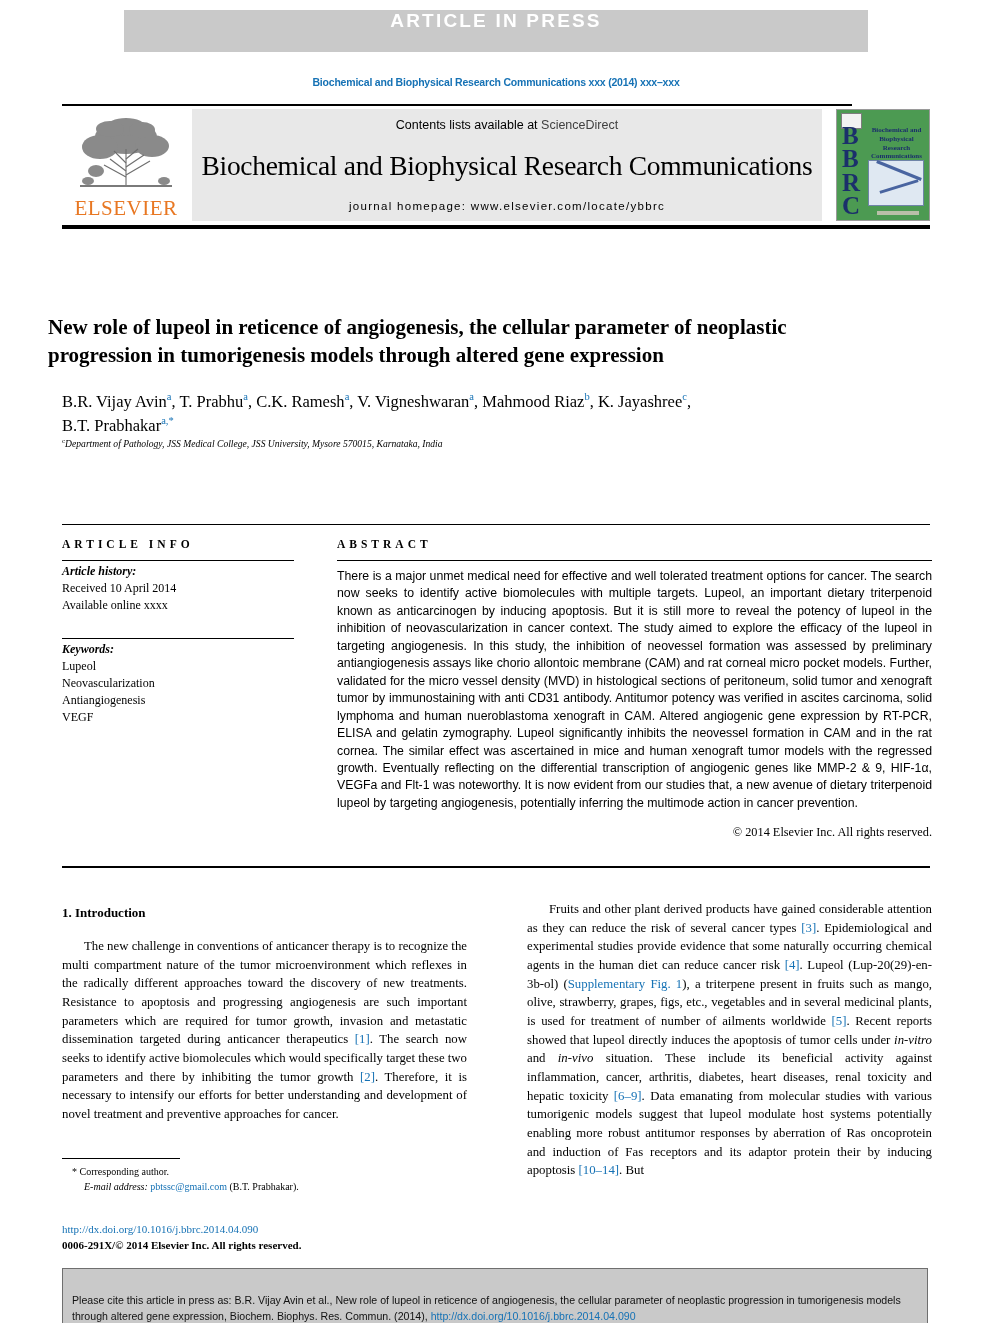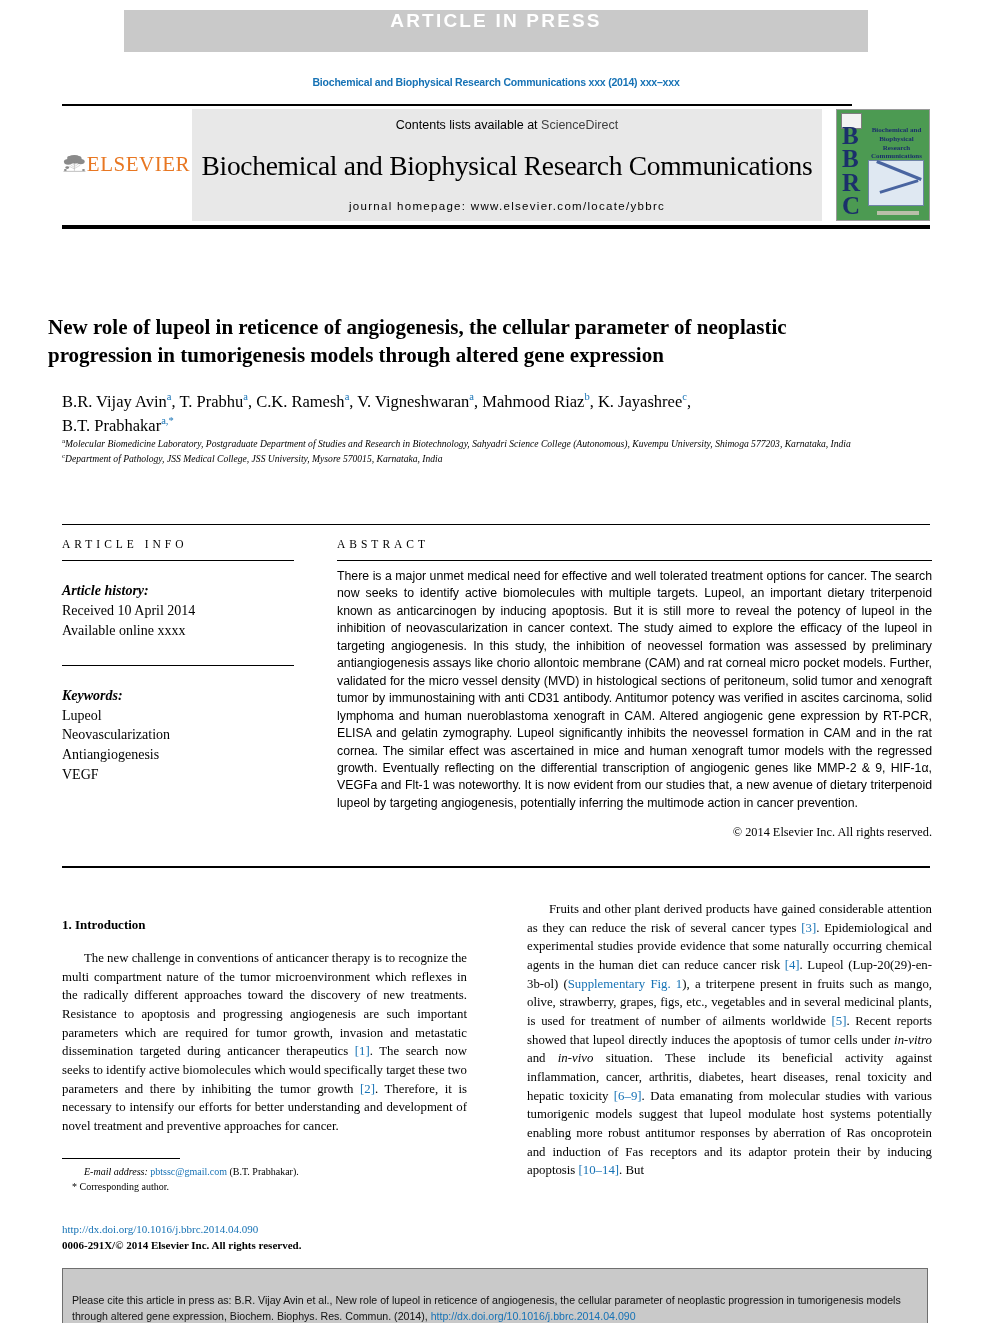--- a/index.html
+++ b/index.html
@@ -63,21 +63,21 @@
   .masthead-body {
     display: flex;
     align-items: stretch;
     margin-top: 3px;
     height: 112px;
   }
   .elsevier-logo {
     width: 128px;
     flex: 0 0 128px;
     display: flex;
-    flex-direction: row;
+    flex-direction: column;
     align-items: center;
     justify-content: flex-end;
     padding-bottom: 2px;
   }
   .tree-svg { display: block; }
   .elsevier-word {
     font-family: "Liberation Serif", serif;
     font-size: 21px;
     color: #e87722;
     letter-spacing: 0.5px;
@@ -240,33 +240,33 @@
     width: 232px;
   }
   .abstract-col {
     position: absolute;
     left: 337px;
     top: 538px;
     width: 595px;
   }
   .sec-head {
     font-family: "Liberation Serif", serif;
-    font-weight: normal;
+    font-weight: bold;
     font-size: 11.5px;
     letter-spacing: 4px;
   }
   .rule-under-head {
     border-top: 1.6px solid #000;
     margin-top: 10px;
   }
   .info-body {
     font-family: "Liberation Serif", serif;
-    font-size: 14px;
+    font-size: 12px;
     line-height: 1.42;
-    margin-top: 20px;
+    margin-top: 2px;
   }
   .info-body .lbl { font-style: italic; font-weight: bold; }
   .kw-block { margin-top: 24px; }
   .abstract-body {
     font-family: Liberation Sans, sans-serif;
     font-size: 12.3px;
     line-height: 1.42;
     text-align: justify;
     margin-top: 7px;
   }
@@ -286,21 +286,21 @@
     font-size: 12.8px;
     line-height: 1.46;
     text-align: justify;
   }
   .body-col.left { left: 62px; }
   .body-col.right { left: 527px; }
   .sec-title {
     font-family: "Liberation Serif", serif;
     font-weight: bold;
     font-size: 13px;
-    margin: 16px 0 14px 0;
+    margin: 4px 0 14px 0;
   }
   .para { margin: 0; text-indent: 22px; }
   .ref { color: #1672b5; }
   .ital { font-style: italic; }
 
   
   .footnote {
     position: absolute;
     left: 62px;
     top: 1158px;
@@ -414,21 +414,20 @@
   <div class="masthead-rule-bottom"></div>
 </div>
 
 <h1 class="article-title">New role of lupeol in reticence of angiogenesis, the cellular parameter of neoplastic progression in tumorigenesis models through altered gene expression</h1>
 
 <div class="authors">
   <span>B.R. Vijay Avin</span><sup>a</sup>, <span>T. Prabhu</span><sup>a</sup>, <span>C.K. Ramesh</span><sup>a</sup>, <span>V. Vigneshwaran</span><sup>a</sup>, <span>Mahmood Riaz</span><sup>b</sup>, <span>K. Jayashree</span><sup>c</sup>,<br><span>B.T. Prabhakar</span><sup>a,*</sup>
 </div>
 
 <div class="affiliations">
-  <div><sup>a</sup><span>Molecular Biomedicine Laboratory, Postgraduate Department of Studies and Research in Biotechnology, Sahyadri Science College (Autonomous), Kuvempu University, Shimoga 577203, Karnataka, India</span></div>
   <div><sup>c</sup><span>Department of Pathology, JSS Medical College, JSS University, Mysore 570015, Karnataka, India</span></div>
 </div>
 
 <div class="rule-thin-full" style="top:524px;"></div>
 <div class="rule-thin-full" style="top:866px;border-top-width:2.5px;"></div>
 
 <div class="info-col">
   <div class="sec-head">ARTICLE INFO</div>
   <div class="rule-under-head"></div>
   <div class="info-body">
@@ -463,29 +462,29 @@
 </div>
 
 <div class="body-col right">
   <p class="para">
     <span>Fruits and other plant derived products have gained considerable attention as they can reduce the risk of several cancer types <span class="ref">[3]</span>. Epidemiological and experimental studies provide evidence that some naturally occurring chemical agents in the human diet can reduce cancer risk <span class="ref">[4]</span>. Lupeol (Lup-20(29)-en-3b-ol) (<span class="ref">Supplementary Fig. 1</span>), a triterpene present in fruits such as mango, olive, strawberry, grapes, figs, etc., vegetables and in several medicinal plants, is used for treatment of number of ailments worldwide <span class="ref">[5]</span>. Recent reports showed that lupeol directly induces the apoptosis of tumor cells under <span class="ital">in-vitro</span> and <span class="ital">in-vivo</span> situation. These include its beneficial activity against inflammation, cancer, arthritis, diabetes, heart diseases, renal toxicity and hepatic toxicity <span class="ref">[6–9]</span>. Data emanating from molecular studies with various tumorigenic models suggest that lupeol modulate host systems potentially enabling more robust antitumor responses by aberration of Ras oncoprotein and induction of Fas receptors and its adaptor protein their by inducing apoptosis <span class="ref">[10–14]</span>. But</span>
   </p>
 </div>
 
 <div class="footnote">
   <div class="footnote-rule"></div>
+  <div class="fn-line">
+    <span>*</span>
+    <span>Corresponding author.</span>
+  </div>
   <div class="fn-line indent2">
     <span class="fn-em">E-mail address:</span>
     <span class="fn-link">pbtssc@gmail.com</span>
     <span>(B.T. Prabhakar).</span>
   </div>
-  <div class="fn-line">
-    <span>*</span>
-    <span>Corresponding author.</span>
-  </div>
 </div>
 
 <div class="doi-block">
   <div class="doi">http://dx.doi.org/10.1016/j.bbrc.2014.04.090</div>
   <div class="issn">0006-291X/© 2014 Elsevier Inc. All rights reserved.</div>
 </div>
 
 <div class="cite-box">
   <span>Please cite this article in press as: B.R. Vijay Avin et al., New role of lupeol in reticence of angiogenesis, the cellular parameter of neoplastic progression in tumorigenesis models through altered gene expression, Biochem. Biophys. Res. Commun. (2014), </span><span class="doi">http://dx.doi.org/10.1016/j.bbrc.2014.04.090</span>
 </div>

